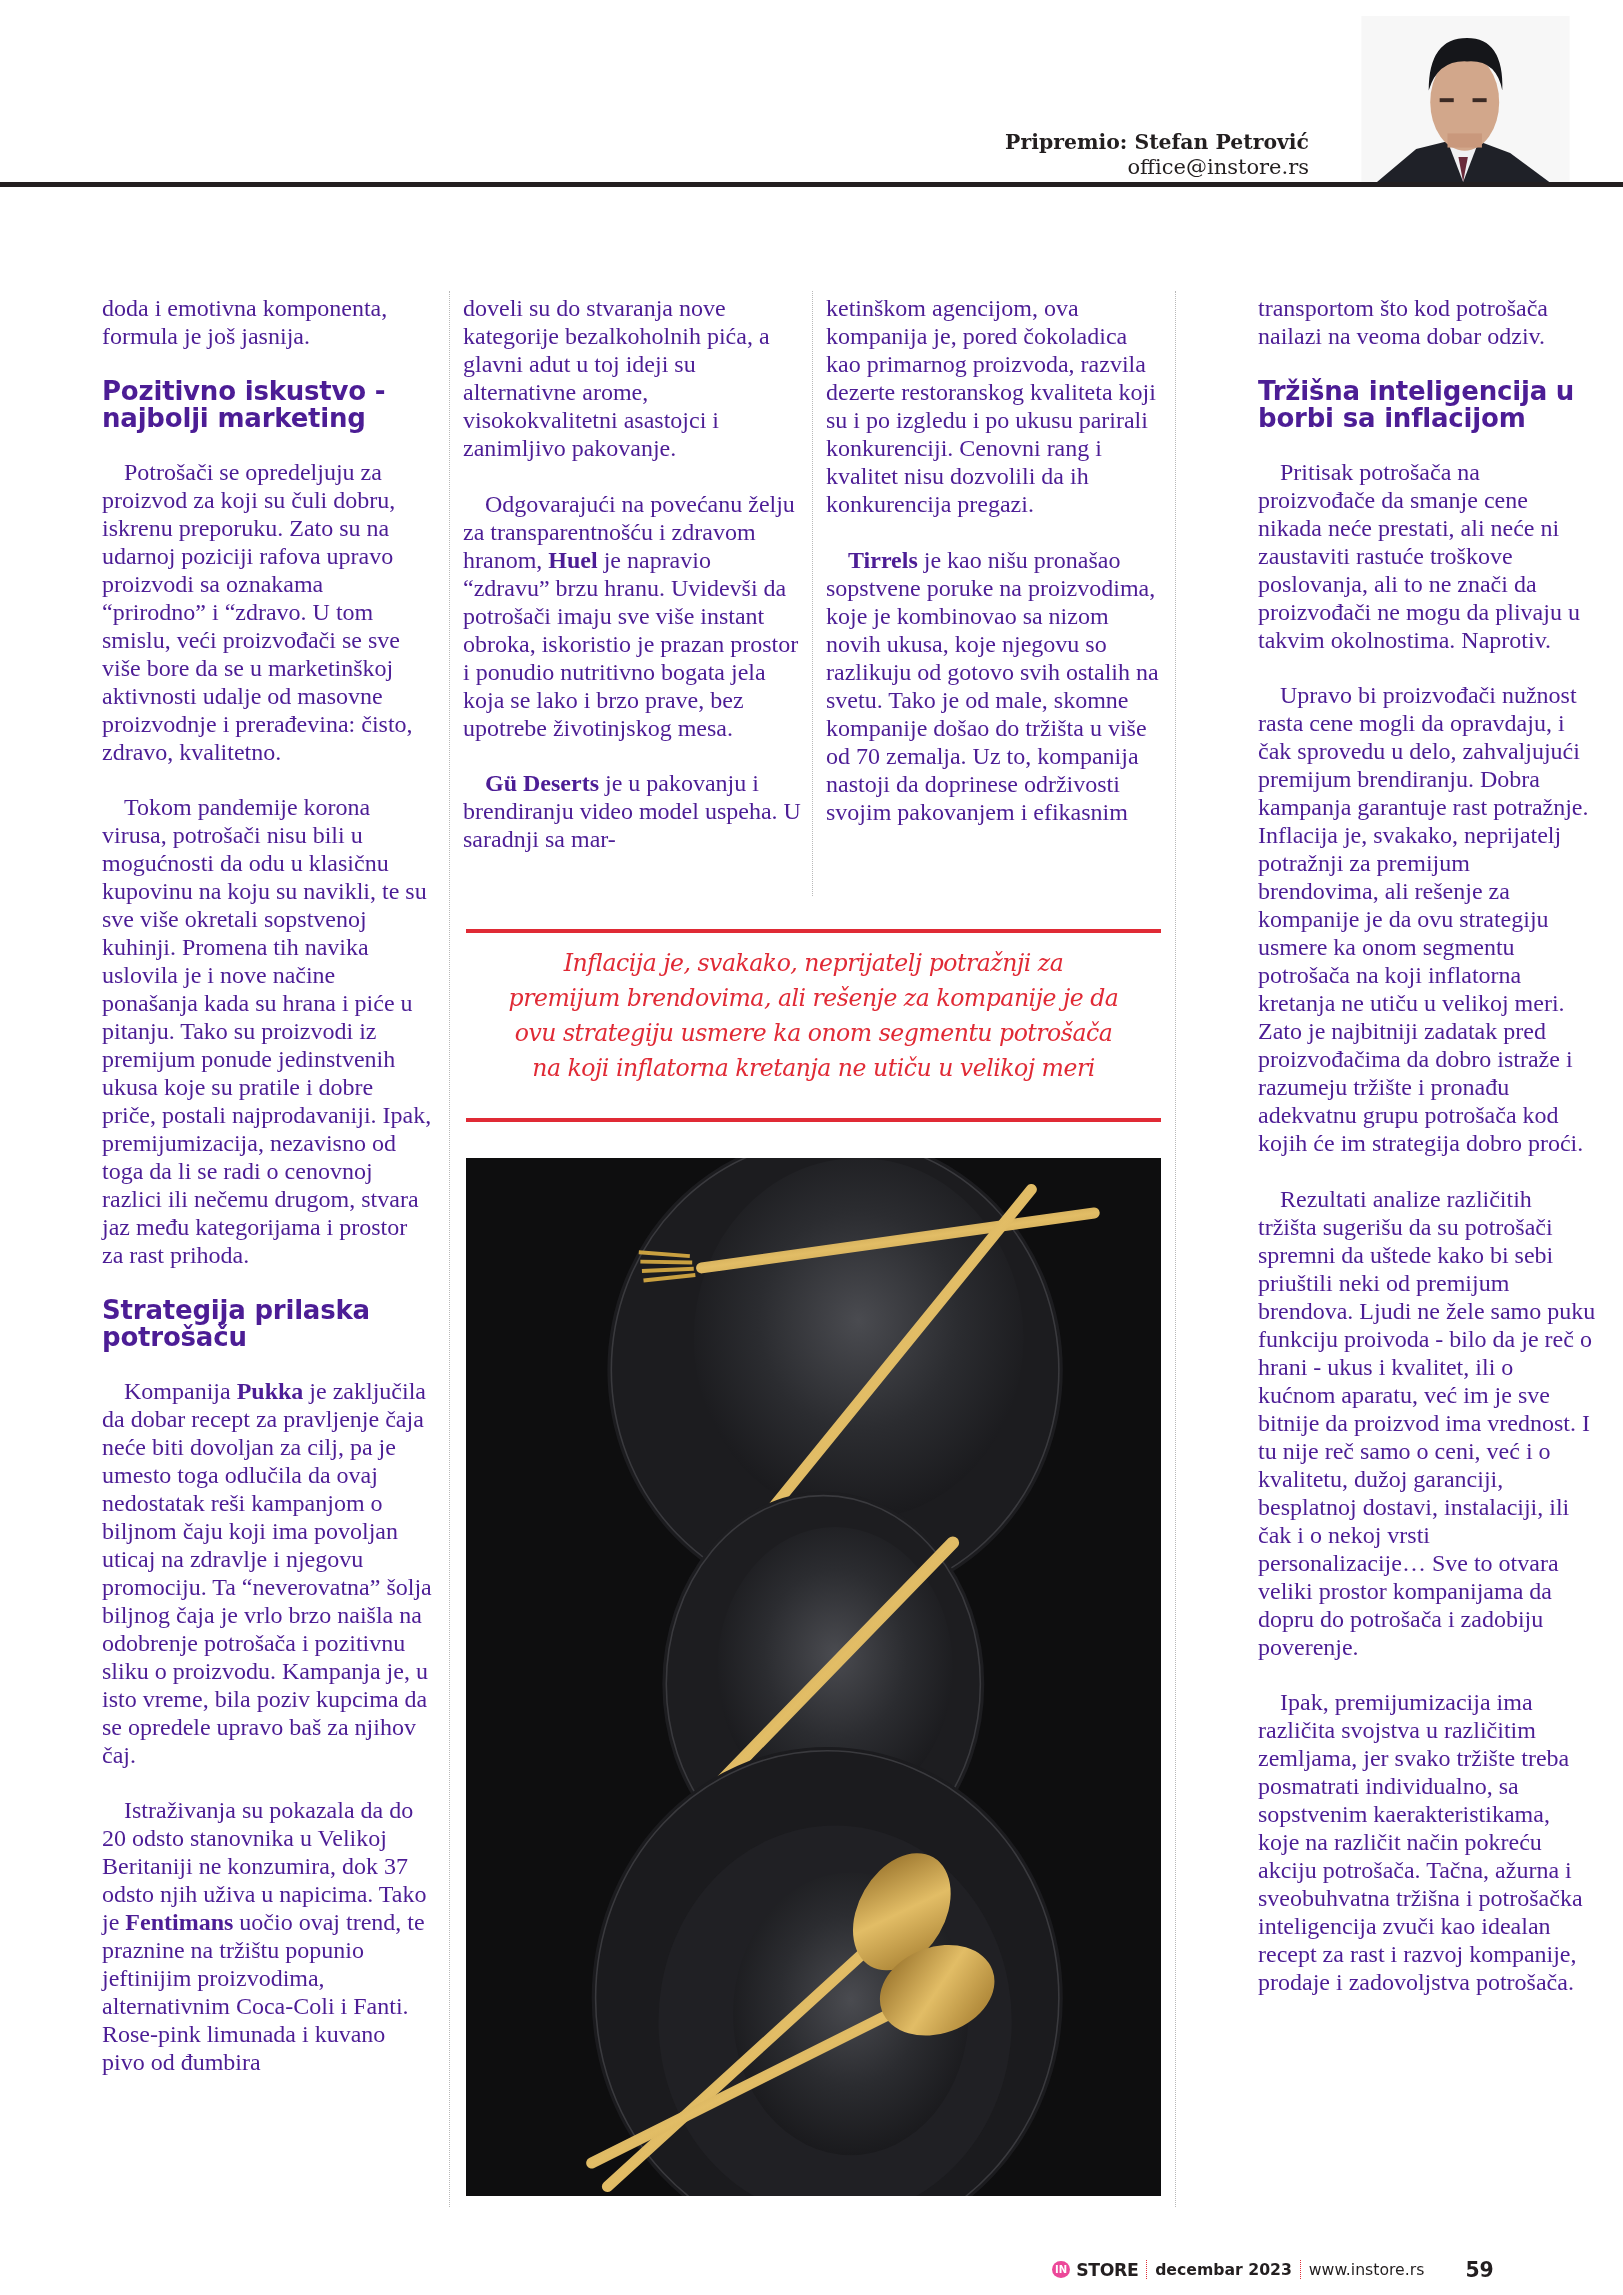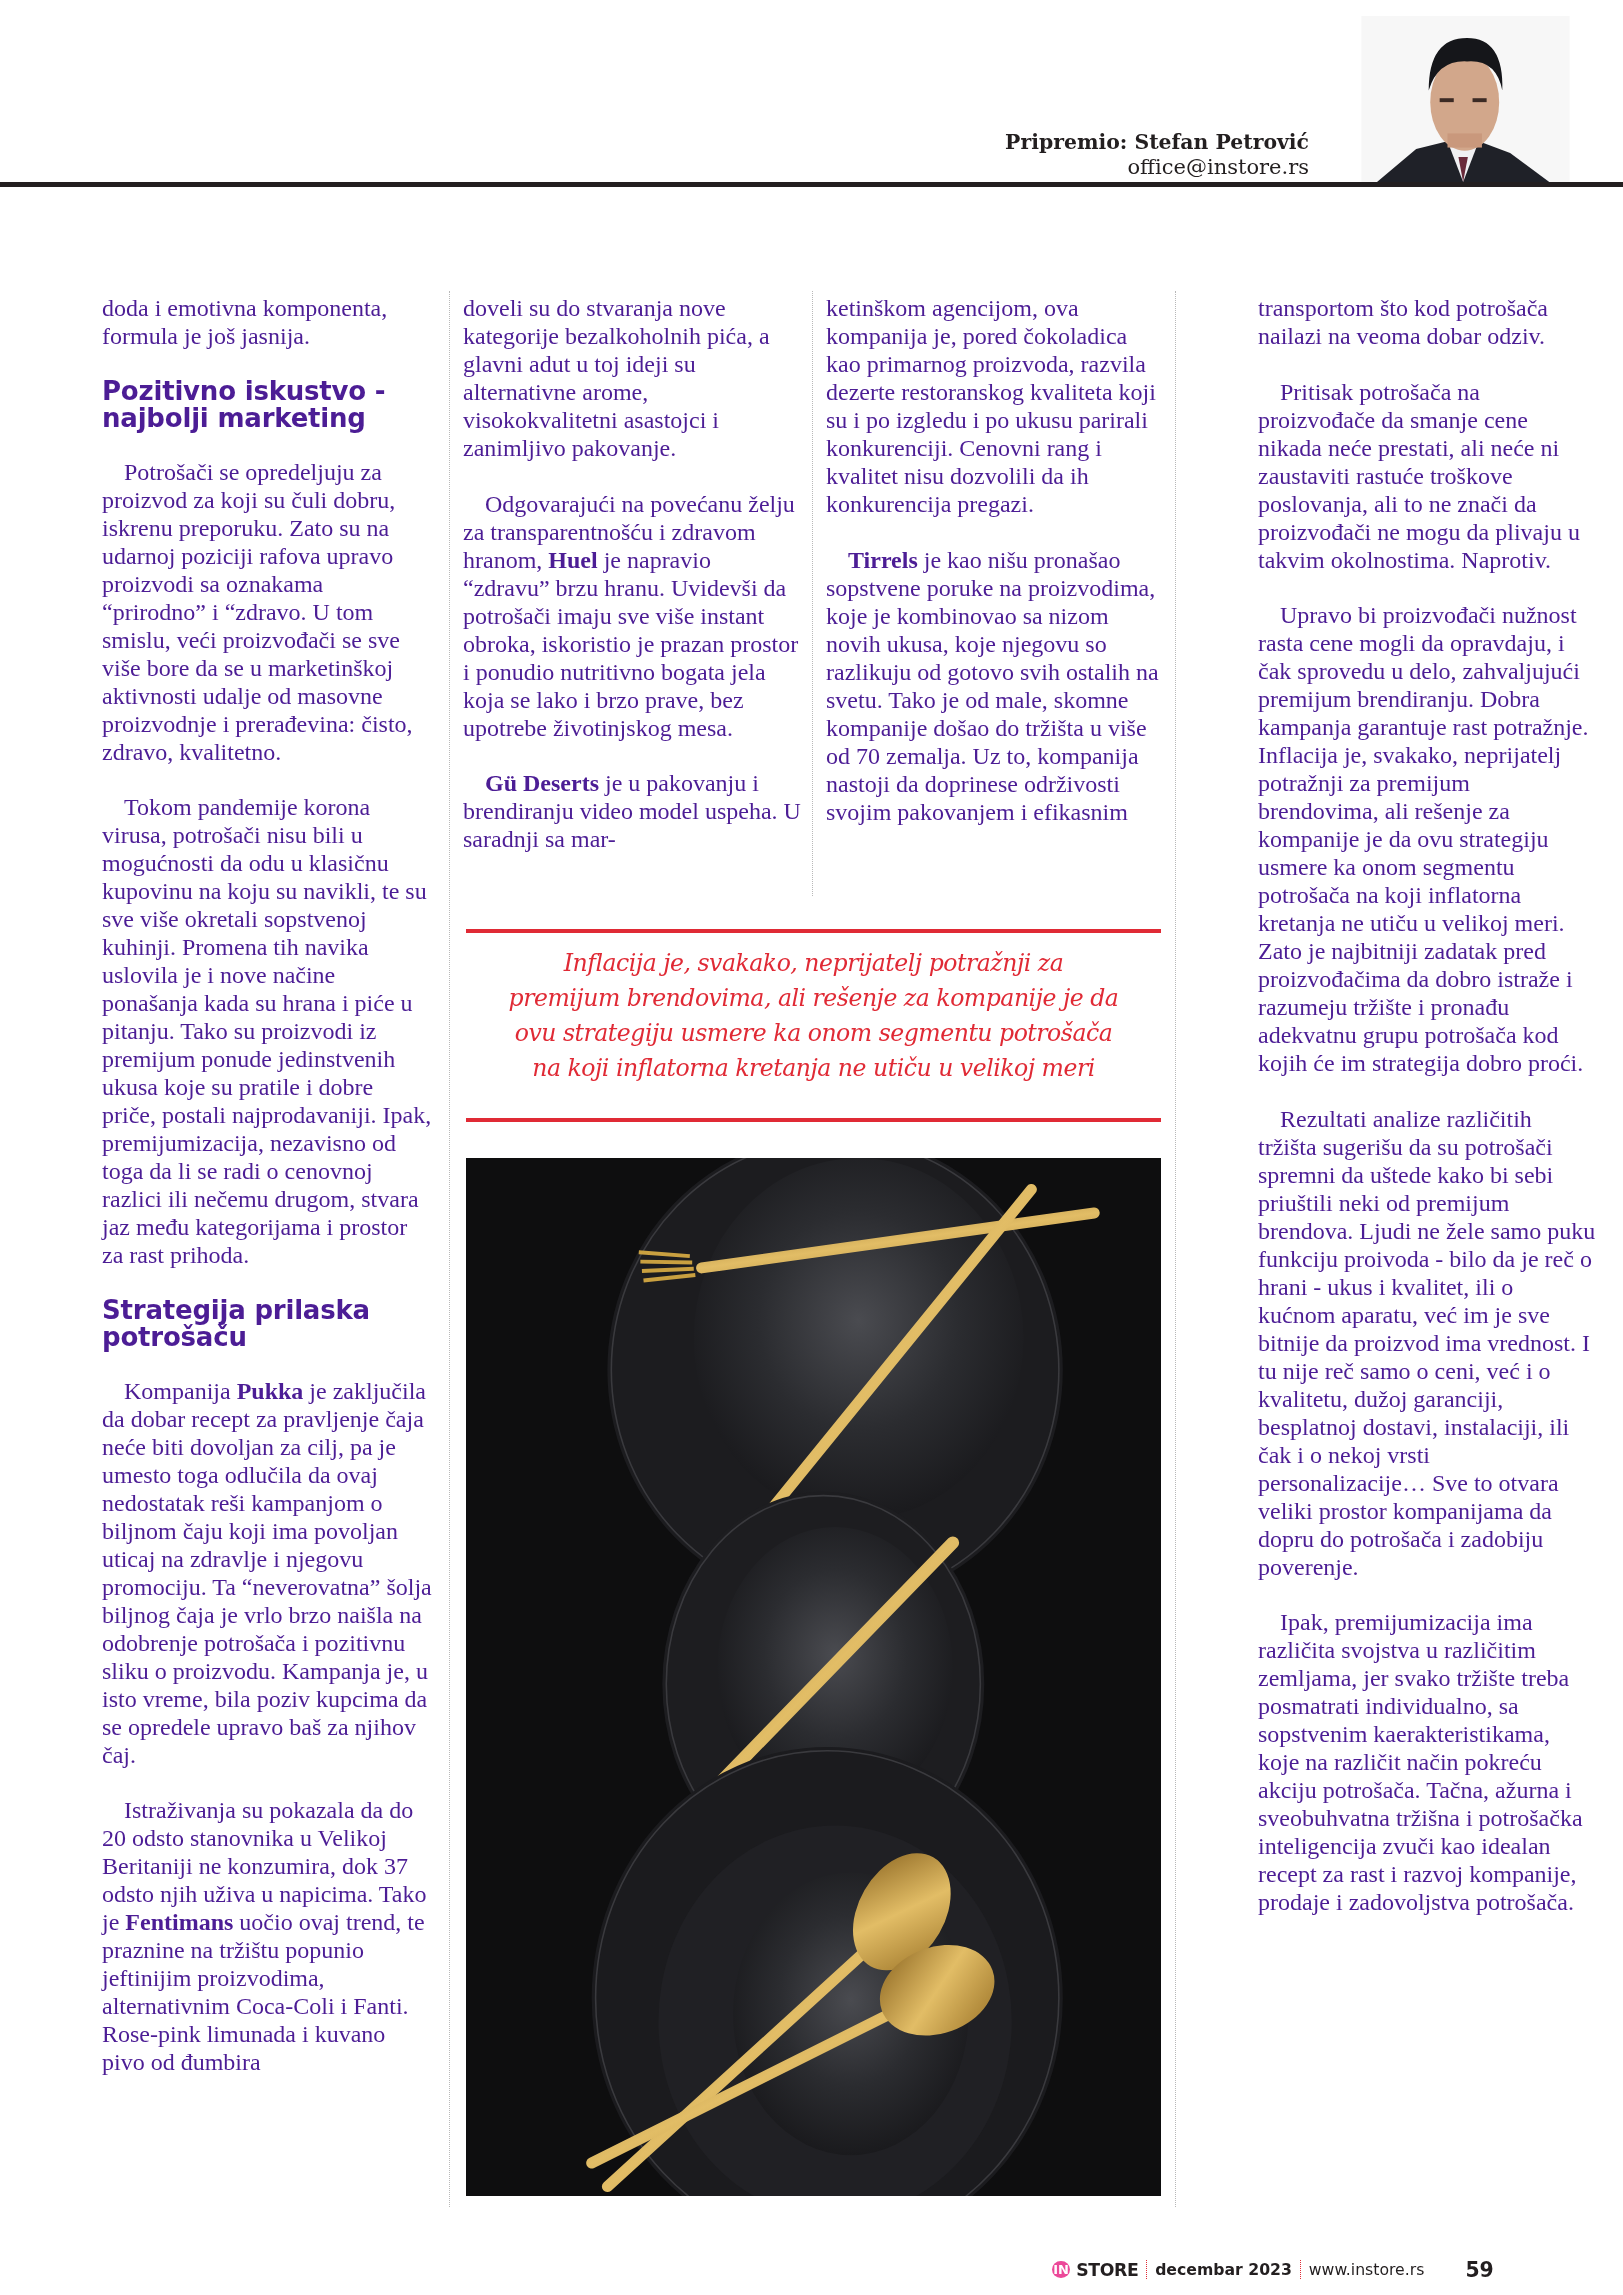--- a/index.html
+++ b/index.html
@@ -32,21 +32,21 @@
   .pq-rule { position: absolute; left: 466px; width: 695px; height: 3.9px; background: #e02a35; }
   .pq-top { top: 929px; }
   .pq-bot { top: 1118px; }
   .pullquote { position: absolute; left: 466px; top: 946px; width: 695px; text-align: center; color: #e02a35; font-family: "DejaVu Serif", serif; font-style: italic; font-size: 23.6px; line-height: 35px; letter-spacing: -0.5px; }
 
   
   .photo { position: absolute; left: 466px; top: 1158px; width: 695px; height: 1038px; background: #0d0d0d; overflow: hidden; }
 
   
   .footer { position: absolute; top: 2254px; left: 1052px; height: 31px; display: flex; align-items: center; font-family: "DejaVu Sans", sans-serif; color: #231f20; }
-  .logo-in { width: 18px; height: 17.3px; border-radius: 50%; background: #ec4899; color: #fff; font-size: 13px; font-weight: bold; display: flex; align-items: center; justify-content: center; margin-right: 6.3px; }
+  .logo-in { width: 18px; height: 17.3px; border-radius: 50%; background: #ec4899; color: #fff; font-size: 10px; font-weight: bold; display: flex; align-items: center; justify-content: center; margin-right: 6.3px; }
   .logo-store { font-weight: bold; font-size: 17.3px; letter-spacing: -0.4px; }
   .fsep { width: 0; height: 19px; border-left: 1.6px dotted #e02a35; margin: 0 7.9px; }
   .fdate { font-weight: bold; font-size: 15.7px; }
   .furl { font-size: 15.7px; }
   .fpage { font-weight: bold; font-size: 20.4px; margin-left: 41px; }
 </style>
 </head>
 <body>
 
 <div class="author">
@@ -88,20 +88,21 @@
   <p class="ind"><b>Gü Deserts</b><span> je u pakovanju i brendiranju video model uspeha. U saradnji sa mar-</span></p>
 </div>
 
 <div class="col c3">
   <p>ketinškom agencijom, ova kompanija je, pored čokoladica kao primarnog proizvoda, razvila dezerte restoranskog kvaliteta koji su i po izgledu i po ukusu parirali konkurenciji. Cenovni rang i kvalitet nisu dozvolili da ih konkurencija pregazi.</p>
   <p class="ind"><b>Tirrels</b><span> je kao nišu pronašao sopstvene poruke na proizvodima, koje je kombinovao sa nizom novih ukusa, koje njegovu so razlikuju od gotovo svih ostalih na svetu. Tako je od male, skomne kompanije došao do tržišta u više od 70 zemalja. Uz to, kompanija nastoji da doprinese održivosti svojim pakovanjem i efikasnim</span></p>
 </div>
 
 <div class="col c4">
   <p>transportom što kod potrošača nailazi na veoma dobar odziv.</p>
+  <h2>Tržišna inteligencija u borbi sa inflacijom</h2>
   <p class="ind">Pritisak potrošača na proizvođače da smanje cene nikada neće prestati, ali neće ni zaustaviti rastuće troškove poslovanja, ali to ne znači da proizvođači ne mogu da plivaju u takvim okolnostima. Naprotiv.</p>
   <p class="ind">Upravo bi proizvođači nužnost rasta cene mogli da opravdaju, i čak sprovedu u delo, zahvaljujući premijum brendiranju. Dobra kampanja garantuje rast potražnje. Inflacija je, svakako, neprijatelj potražnji za premijum brendovima, ali rešenje za kompanije je da ovu strategiju usmere ka onom segmentu potrošača na koji inflatorna kretanja ne utiču u velikoj meri. Zato je najbitniji zadatak pred proizvođačima da dobro istraže i razumeju tržište i pronađu adekvatnu grupu potrošača kod kojih će im strategija dobro proći.</p>
   <p class="ind">Rezultati analize različitih tržišta sugerišu da su potrošači spremni da uštede kako bi sebi priuštili neki od premijum brendova. Ljudi ne žele samo puku funkciju proivoda - bilo da je reč o hrani - ukus i kvalitet, ili o kućnom aparatu, već im je sve bitnije da proizvod ima vrednost. I tu nije reč samo o ceni, već i o kvalitetu, dužoj garanciji, besplatnoj dostavi, instalaciji, ili čak i o nekoj vrsti personalizacije… Sve to otvara veliki prostor kompanijama da dopru do potrošača i zadobiju poverenje.</p>
   <p class="ind">Ipak, premijumizacija ima različita svojstva u različitim zemljama, jer svako tržište treba posmatrati individualno, sa sopstvenim kaerakteristikama, koje na različit način pokreću akciju potrošača. Tačna, ažurna i sveobuhvatna tržišna i potrošačka inteligencija zvuči kao idealan recept za rast i razvoj kompanije, prodaje i zadovoljstva potrošača.</p>
 </div>
 
 <div class="pq-rule pq-top"></div>
 <div class="pullquote">
   <div>Inflacija je, svakako, neprijatelj potražnji za</div>
   <div>premijum brendovima, ali rešenje za kompanije je da</div>

